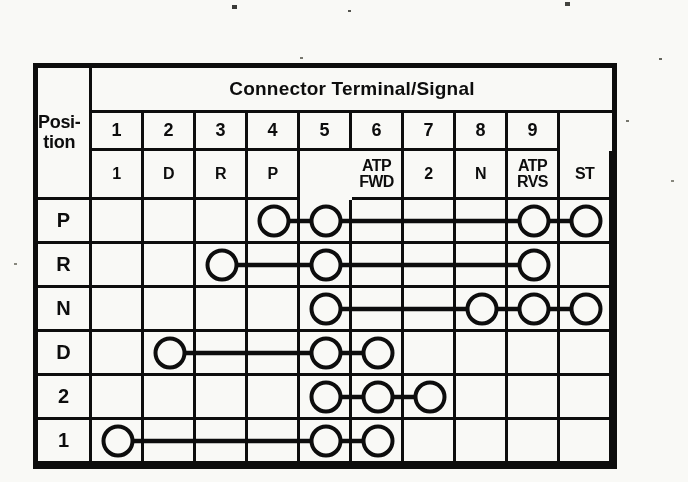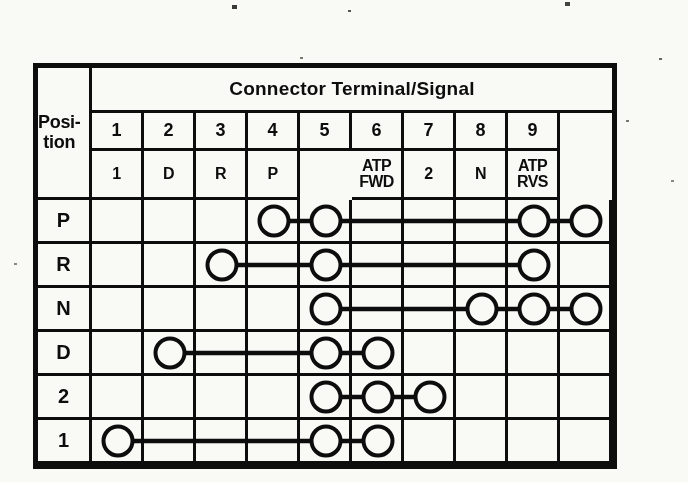--- a/index.html
+++ b/index.html
@@ -119,20 +119,21 @@
       <div class="cell sig-cell" style="grid-area: 3 / 2;">1</div>
       <div class="cell sig-cell" style="grid-area: 3 / 3;">D</div>
       <div class="cell sig-cell" style="grid-area: 3 / 4;">R</div>
       <div class="cell sig-cell" style="grid-area: 3 / 5;">P</div>
       <div class="cell sig-cell" style="grid-area: 3 / 7;">ATP
 FWD</div>
       <div class="cell sig-cell" style="grid-area: 3 / 8;">2</div>
       <div class="cell sig-cell" style="grid-area: 3 / 9;">N</div>
       <div class="cell sig-cell" style="grid-area: 3 / 10;">ATP
 RVS</div>
+      <div class="cell sig-cell" style="grid-area: 3 / 11;">ST</div>
       <div class="cell pos-cell" style="grid-area: 4 / 1;">P</div>
       <div class="cell term-cell" style="grid-area: 4 / 2;"></div>
       <div class="cell term-cell" style="grid-area: 4 / 3;"></div>
       <div class="cell term-cell" style="grid-area: 4 / 4;"></div>
       <div class="cell term-cell" style="grid-area: 4 / 5;"></div>
       <div class="cell term-cell" style="grid-area: 4 / 6;"></div>
       <div class="cell term-cell" style="grid-area: 4 / 7;"></div>
       <div class="cell term-cell" style="grid-area: 4 / 8;"></div>
       <div class="cell term-cell" style="grid-area: 4 / 9;"></div>
       <div class="cell term-cell" style="grid-area: 4 / 10;"></div>

